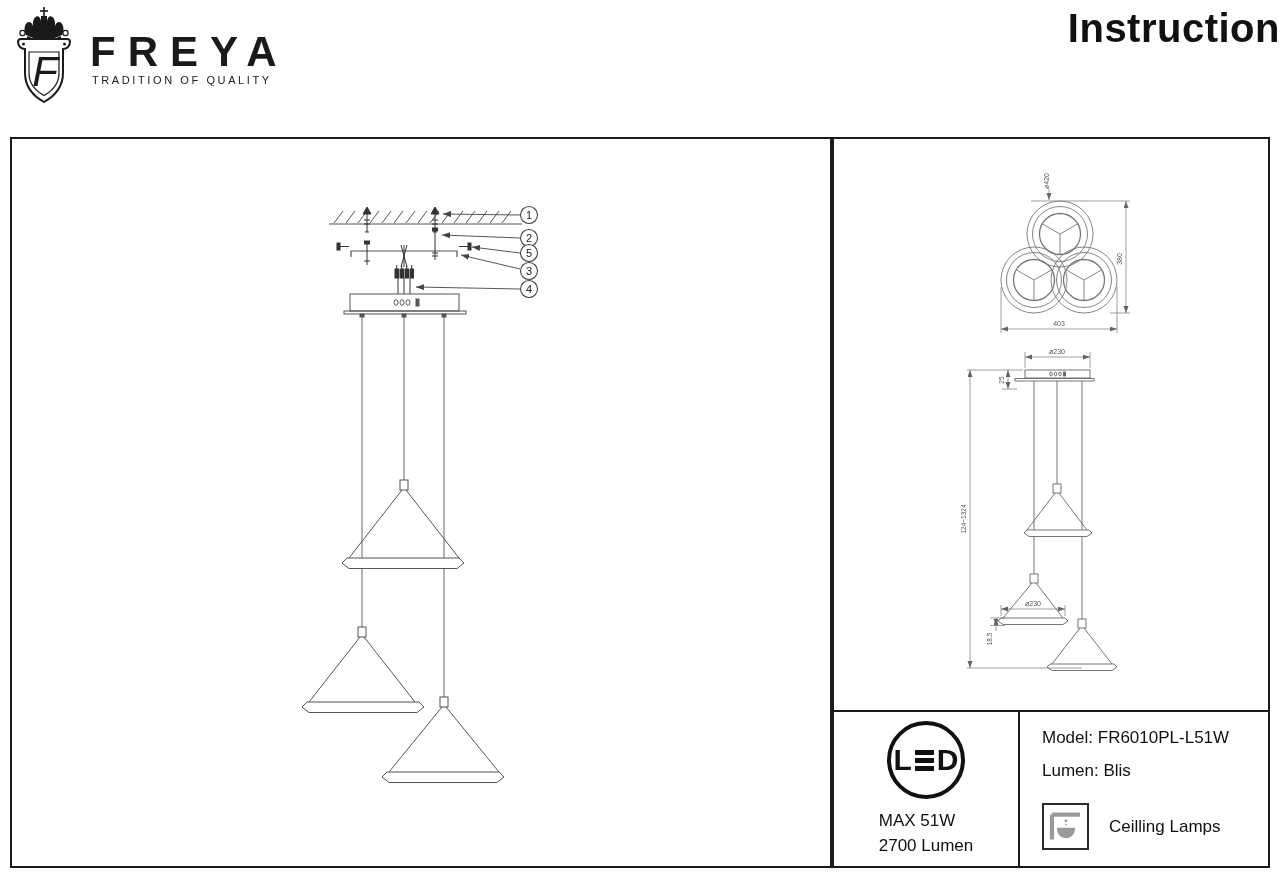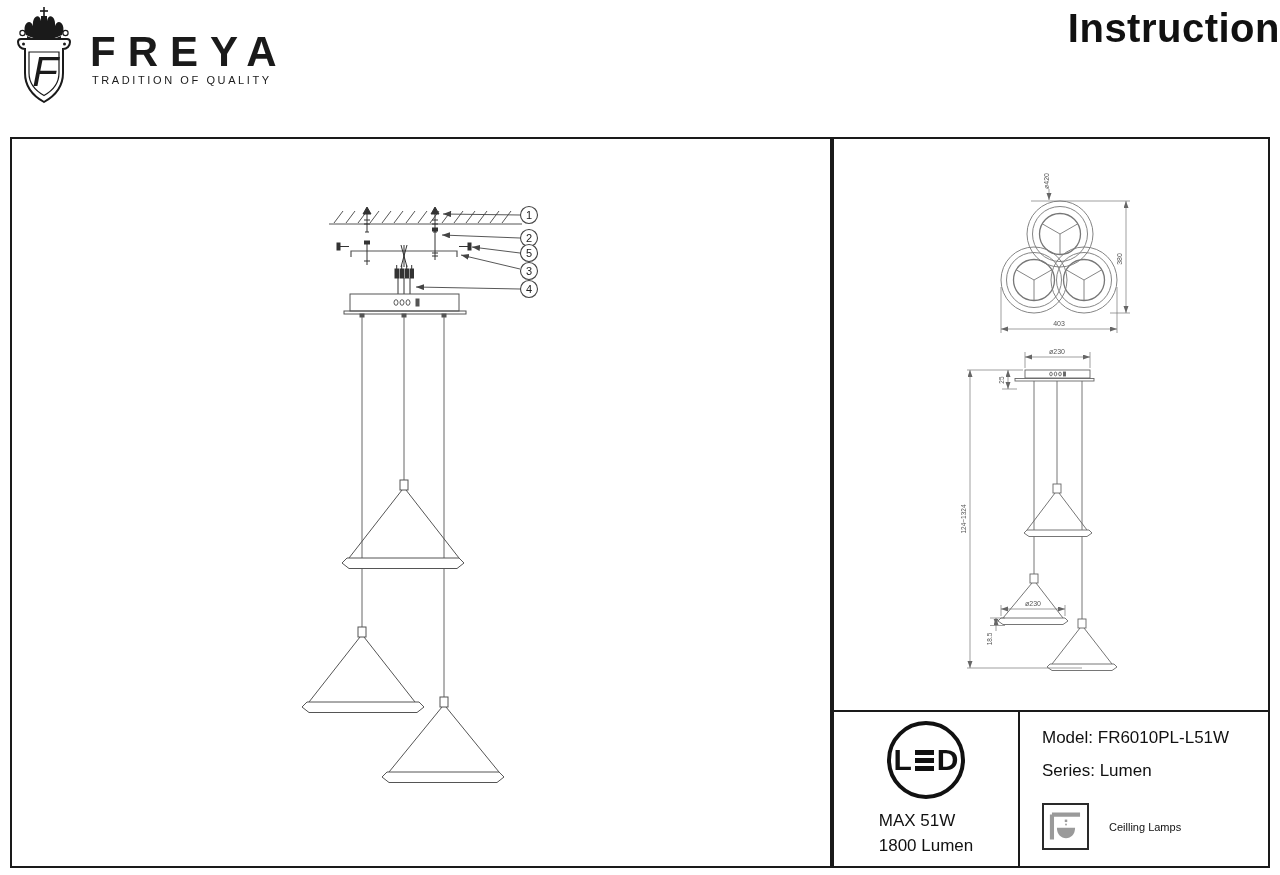--- a/index.html
+++ b/index.html
@@ -22,21 +22,21 @@
   #led-cell { width:186px; border-right:2px solid #1a1a1a; display:flex; flex-direction:column; align-items:center; justify-content:center; padding-top:2px; }
   #led-badge { width:78px; height:78px; border:4px solid #111; border-radius:50%; display:flex; align-items:center; justify-content:center; gap:3px; }
   #led-badge .led-letter { font-size:30px; font-weight:bold; color:#111; line-height:1; }
   #e-bars { display:flex; flex-direction:column; gap:3px; }
   #e-bars span { display:block; width:19px; height:5px; background:#111; }
   #led-caption { margin-top:10px; text-align:left; font-size:17px; line-height:1.45; color:#111; }
   #model-cell { flex:1; padding:16px 0 8px 22px; }
   #model-cell .spec-line { font-size:17px; margin-bottom:13px; color:#111; }
   #category-row { display:flex; align-items:center; gap:20px; margin-top:22px; }
   #category-icon-box { width:47px; height:47px; border:2px solid #2a2a2a; display:flex; align-items:center; justify-content:center; }
-  #category-label { font-size:11px; color:#111; }
+  #category-label { font-size:17px; color:#111; }
   svg text { font-family:"Liberation Sans", sans-serif; }
   .dimtxt { fill:#555; font-size:7px; }
   .dimtxt-s { fill:#555; font-size:6.5px; }
   .callout-num { fill:#222; font-size:11px; }
 </style>
 </head>
 <body>
 
 <div id="page">
 
@@ -309,26 +309,26 @@
           <span class="led-letter">L</span>
           <span id="e-bars">
               <span></span>
               <span></span>
               <span></span>
             </span>
           <span class="led-letter">D</span>
         </div>
         <div id="led-caption">
           <div>MAX 51W</div>
-          <div>1800 Lumen</div>
+          <div>2700 Lumen</div>
         </div>
       </div>
       <div id="model-cell">
         <div class="spec-line">Model: FR6010PL-L51W</div>
-        <div class="spec-line">Series: Lumen</div>
+        <div class="spec-line">Lumen: Blis</div>
         <div id="category-row">
           <div id="category-icon-box">
             <svg width="38" height="38" viewBox="0 0 46 46">
               <path d="M6,8 H40 M6,8 V38" stroke="#9a9a9a" stroke-width="5" fill="none"></path>
               <rect x="21.5" y="14" width="3" height="3" fill="#9a9a9a"></rect>
               <rect x="22" y="19" width="2" height="2" fill="#9a9a9a"></rect>
               <path d="M12,24 H34 C34,32 29,36.5 23,36.5 C17,36.5 12,32 12,24 Z" fill="#9a9a9a"></path>
             </svg>
           </div>
           <div id="category-label">Ceilling Lamps</div>

